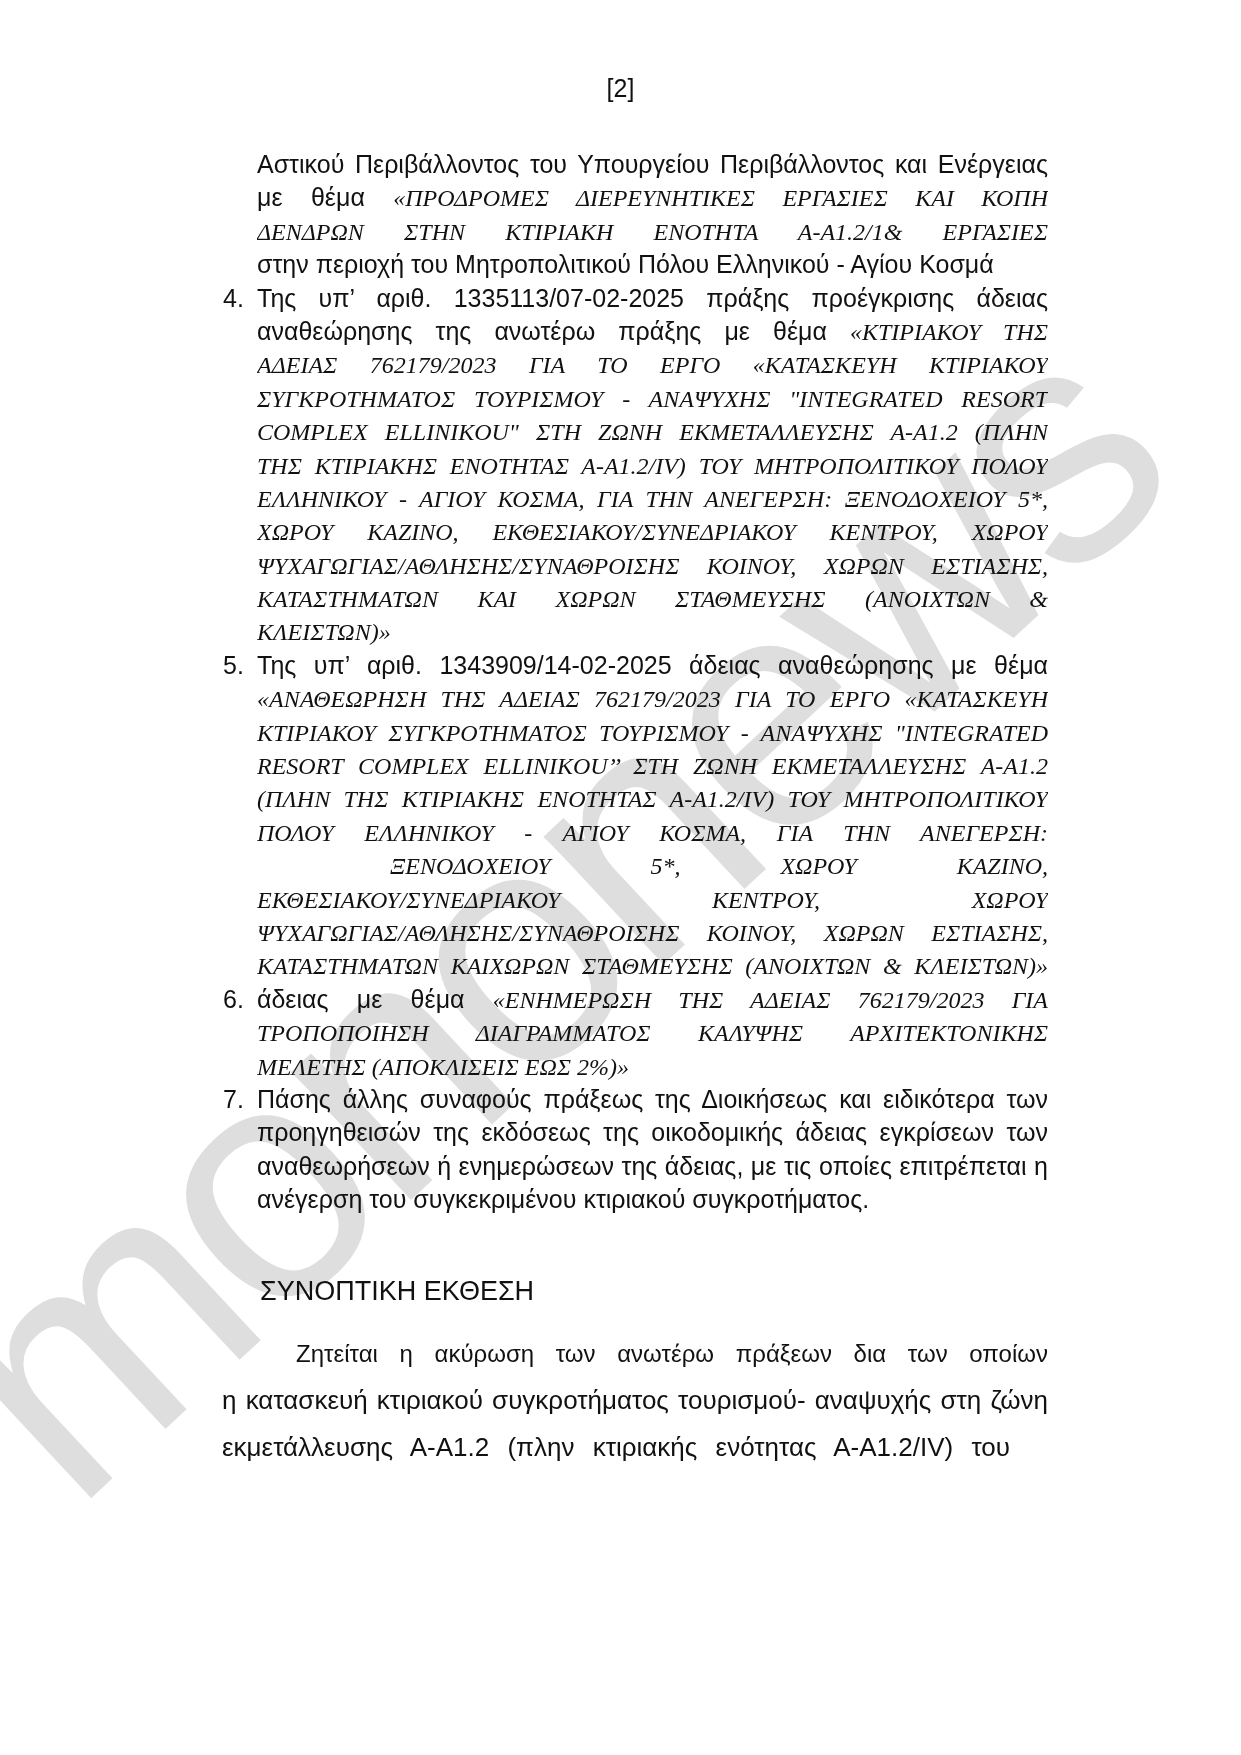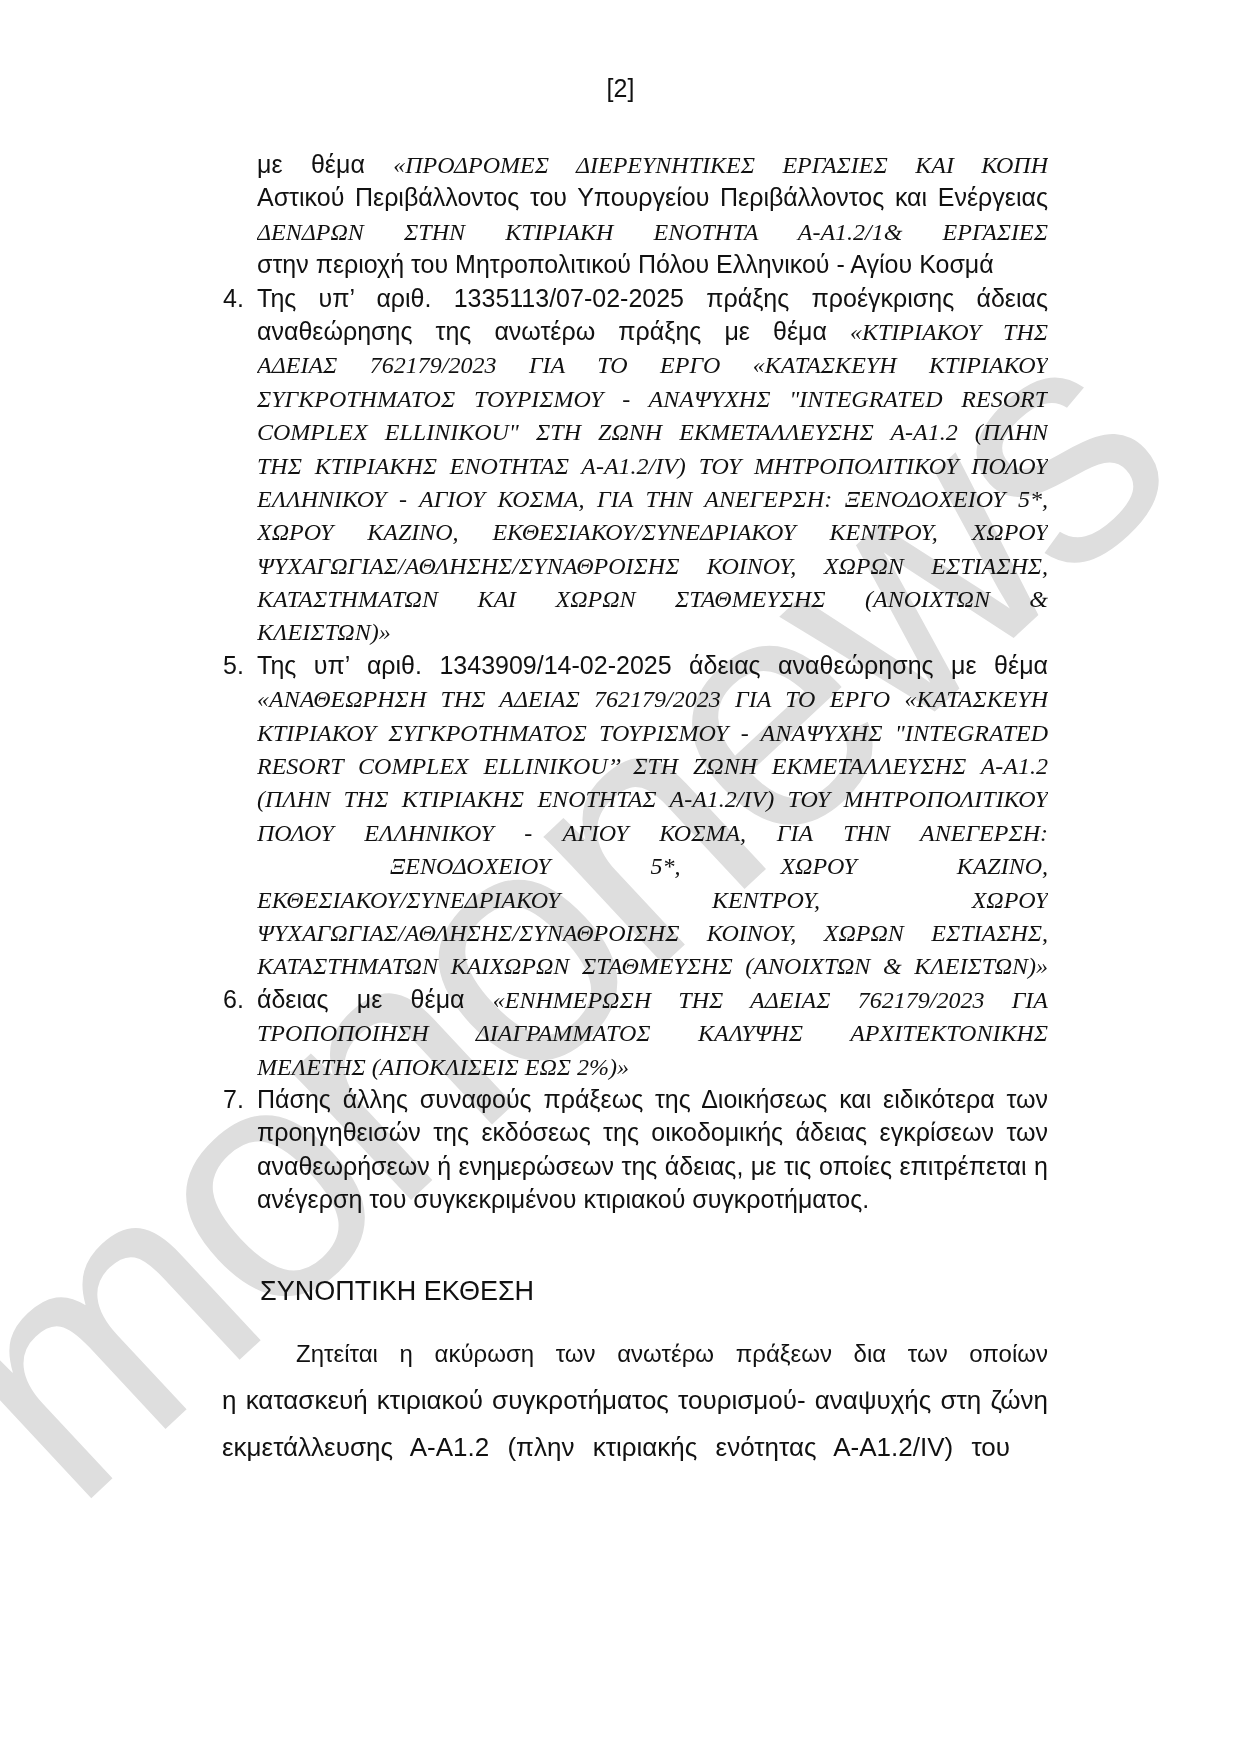--- a/index.html
+++ b/index.html
@@ -77,22 +77,22 @@
 </style>
 </head>
 <body>
 
 <div class="page">
   <div class="watermark">mononews</div>
   <div class="pagenum">[2]</div>
   <div class="doc">
       <div class="block paragraph">
         <div class="lines">
+          <div class="line" style=""><span class="sf">Αστικού Περιβάλλοντος του Υπουργείου Περιβάλλοντος και Ενέργειας</span></div>
           <div class="line" style=""><span class="sf">με θέμα </span><span class="it">«ΠΡΟΔΡΟΜΕΣ ΔΙΕΡΕΥΝΗΤΙΚΕΣ ΕΡΓΑΣΙΕΣ ΚΑΙ ΚΟΠΗ</span></div>
-          <div class="line" style=""><span class="sf">Αστικού Περιβάλλοντος του Υπουργείου Περιβάλλοντος και Ενέργειας</span></div>
           <div class="line" style=""><span class="it">ΔΕΝΔΡΩΝ ΣΤΗΝ ΚΤΙΡΙΑΚΗ ΕΝΟΤΗΤΑ Α-Α1.2/1&amp; ΕΡΓΑΣΙΕΣ</span></div>
           <div class="line left" style=""><span class="sf">στην περιοχή του Μητροπολιτικού Πόλου Ελληνικού - Αγίου Κοσμά</span></div>
         </div>
       </div>
       <div class="block list-item">
         <div class="num">4.</div>
         <div class="lines">
           <div class="line" style=""><span class="sf">Της υπ’ αριθ. 1335113/07-02-2025 πράξης προέγκρισης άδειας</span></div>
           <div class="line" style=""><span class="sf">αναθεώρησης της ανωτέρω πράξης με θέμα </span><span class="it">«ΚΤΙΡΙΑΚΟΥ ΤΗΣ</span></div>
           <div class="line" style=""><span class="it">ΑΔΕΙΑΣ 762179/2023 ΓΙΑ ΤΟ ΕΡΓΟ «ΚΑΤΑΣΚΕΥΗ ΚΤΙΡΙΑΚΟΥ</span></div>

